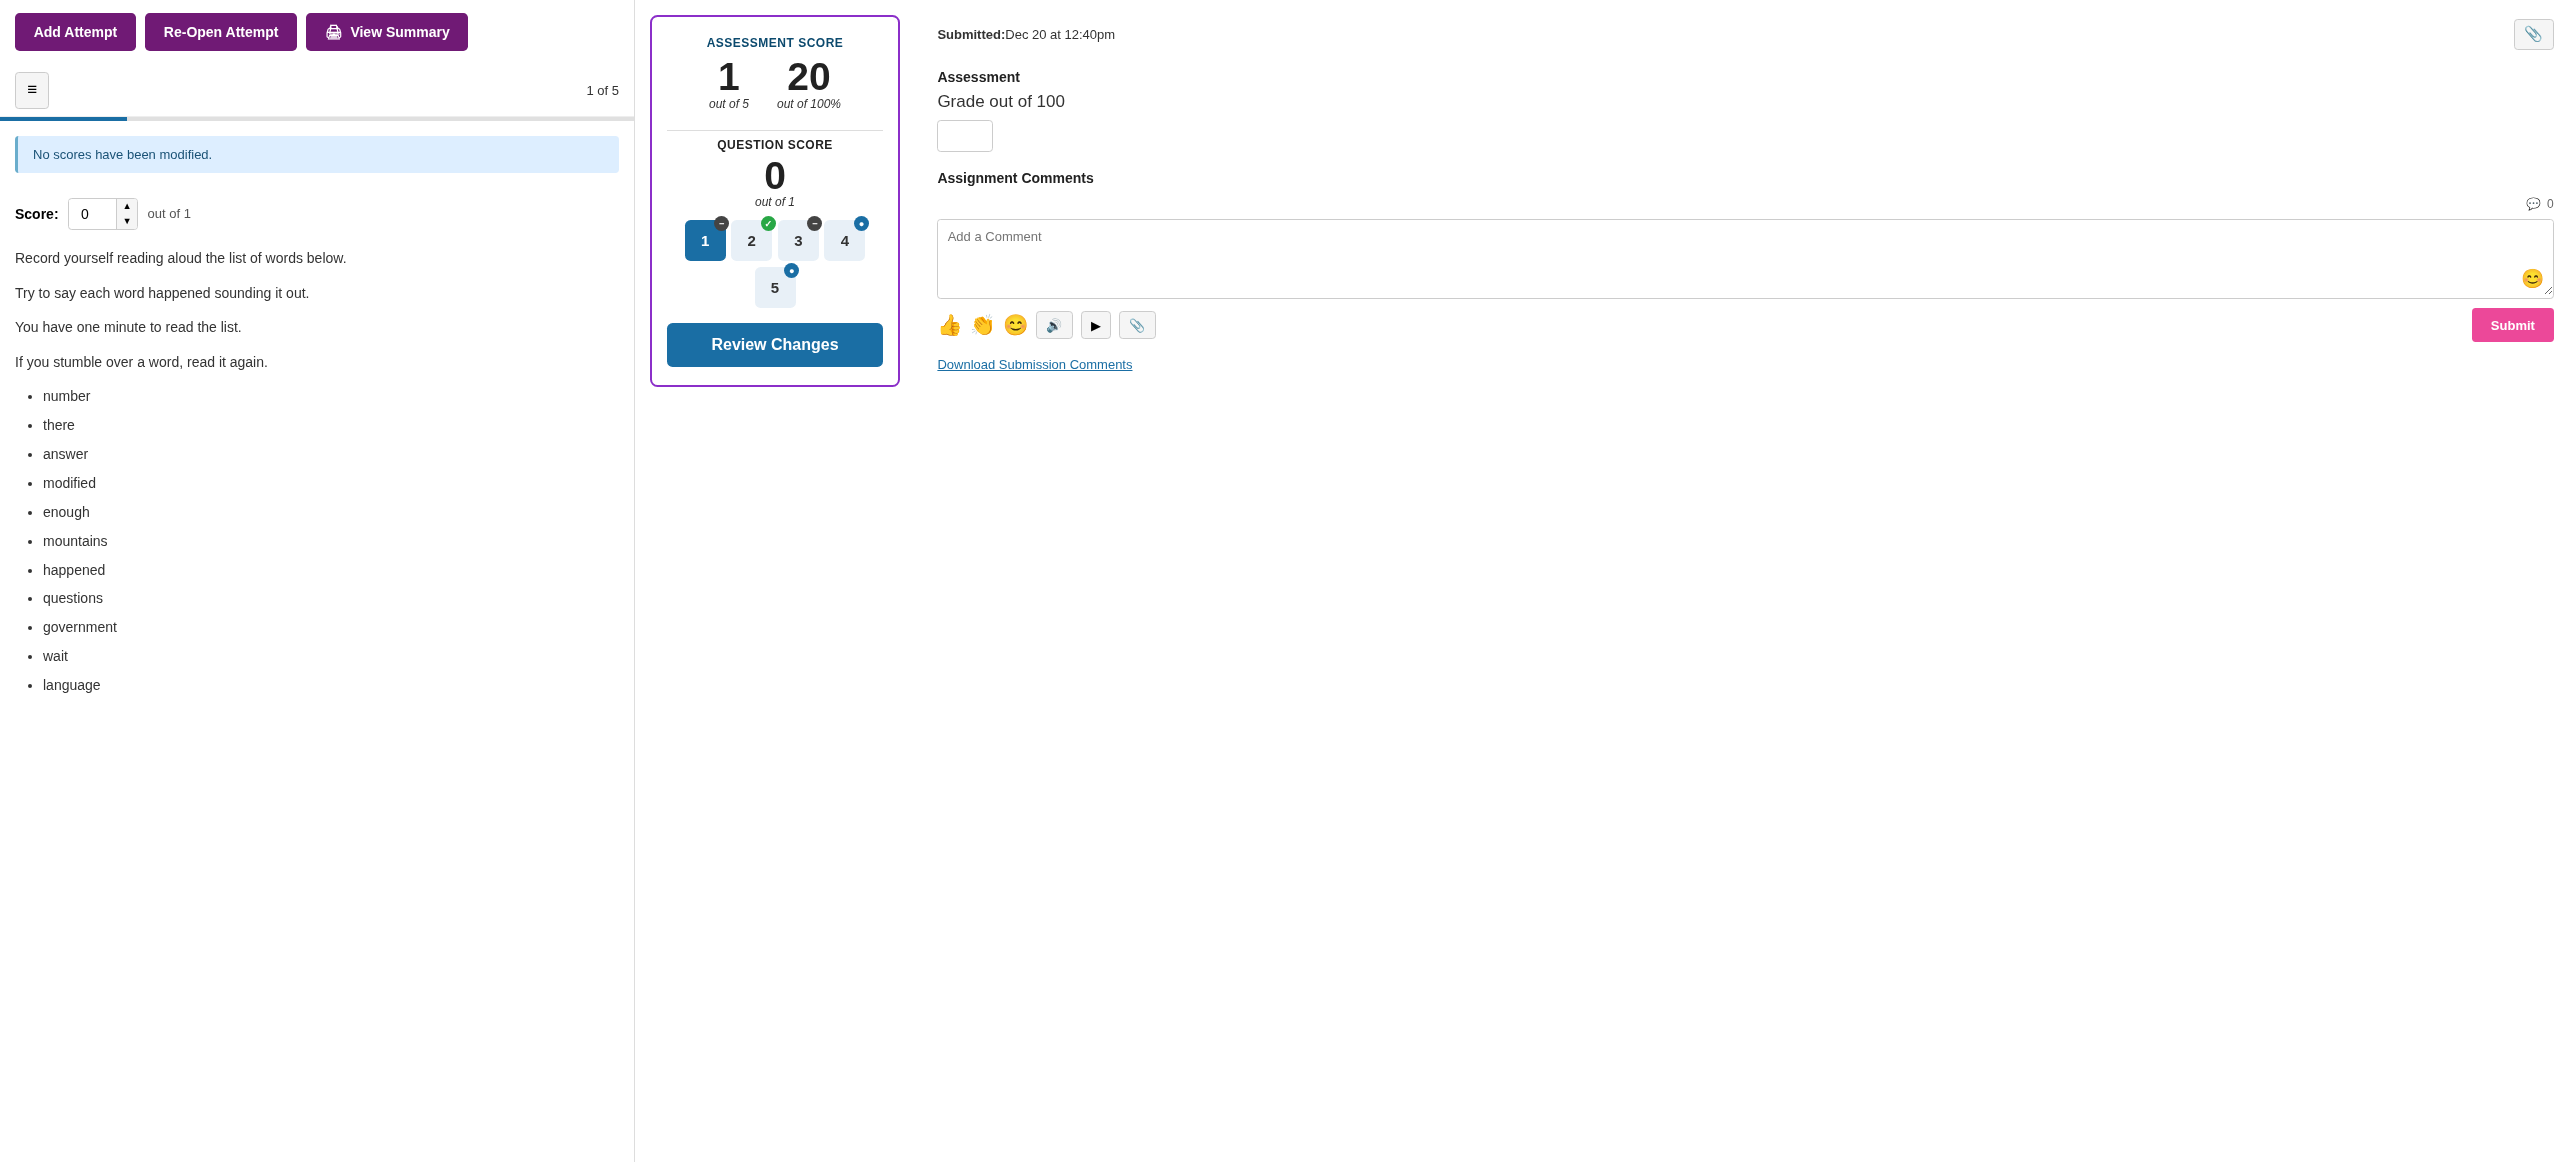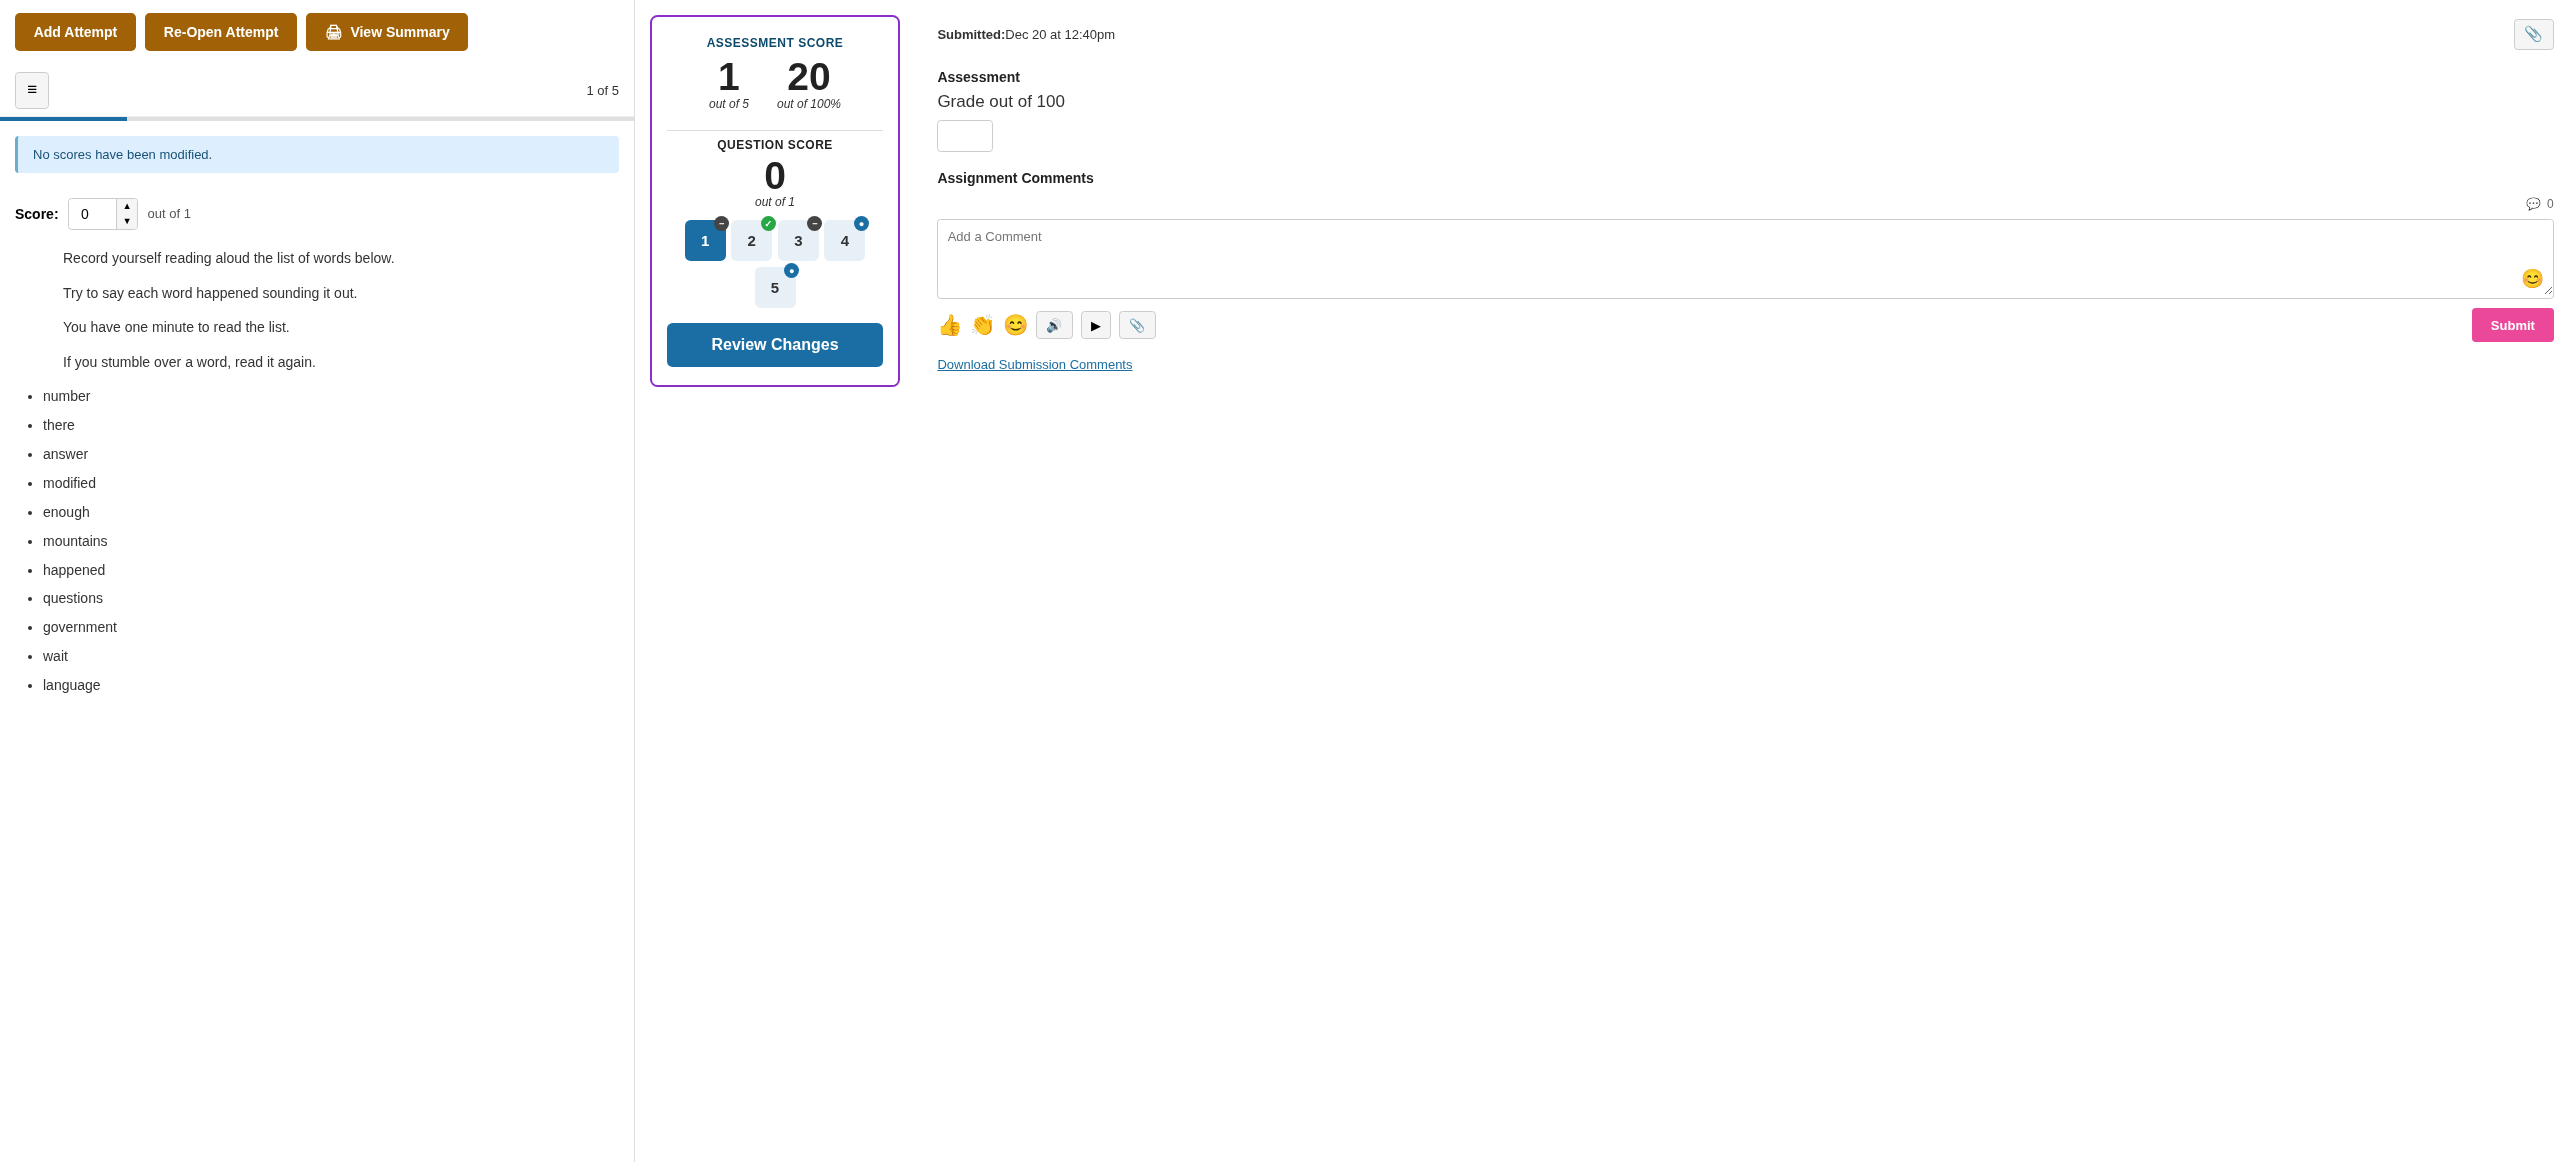--- a/index.html
+++ b/index.html
@@ -2,41 +2,41 @@
 <html style="font-size:15px"><head>
   <meta charset="utf-8">
   <style>
     * { box-sizing: border-box; margin: 0; padding: 0; }
     body { font-family: -apple-system, BlinkMacSystemFont, 'Segoe UI', Arial, sans-serif; background: #fff; display: flex; height: 100vh; overflow: hidden; font-size: 13px; }
 
     
     .left-panel { flex: 0 0 635px; display: flex; flex-direction: column; border-right: 0.9px solid #ddd; overflow-y: auto; }
 
     .toolbar { display: flex; align-items: center; gap: 9.3px; padding: 13px 15px; background: #fff; }
-    .btn-dark { background: #a16207; color: #fff; border: none; padding: 11.2px 18.7px; border-radius: 4.7px; cursor: pointer; font-size: 14px; font-weight: 600; display: flex; align-items: center; gap: 7.5px; }
+    .btn-dark { background: #701a75; color: #fff; border: none; padding: 11.2px 18.7px; border-radius: 4.7px; cursor: pointer; font-size: 14px; font-weight: 600; display: flex; align-items: center; gap: 7.5px; }
 
     .nav-bar { display: flex; align-items: center; justify-content: space-between; padding: 7.5px 15px; border-bottom: 0.9px solid #eee; }
     .hamburger-btn { background: #f5f5f5; border: 0.9px solid #ccc; border-radius: 3.7px; padding: 7.5px 11.2px; cursor: pointer; font-size: 17px; }
     .page-indicator { font-size: 13px; color: #333; }
 
     .progress-bar-container { height: 3.7px; background: #e0e0e0; }
     .progress-bar-fill { height: 3.7px; background: #1a6ea4; width: 20%; }
 
     .info-banner { background: #ddeeff; border-left: 3.7px solid #6aadcc; margin: 15px; padding: 11.2px 15px; border-radius: 3.7px; font-size: 13px; color: #1a5276; }
 
     .score-row { display: flex; align-items: center; gap: 9.3px; padding: 9.3px 15px; }
     .score-label { font-weight: 700; font-size: 14px; }
     .score-input-wrapper { display: flex; align-items: center; border: 0.9px solid #ccc; border-radius: 3.7px; overflow: hidden; }
     .score-input { border: none; width: 47px; text-align: center; font-size: 14px; padding: 5.6px; outline: none; }
     .score-spinners { display: flex; flex-direction: column; border-left: 0.9px solid #ccc; }
     .score-spinner-btn { background: #f5f5f5; border: none; cursor: pointer; padding: 1.9px 5.6px; font-size: 9.3px; line-height: 1.2; }
     .out-of-label { font-size: 13px; color: #555; }
 
     .question-content { padding: 7.5px 15px 15px 15px; font-size: 14px; color: #333; line-height: 1.8; }
-    .question-content p { margin-bottom: 9.3px; margin-left: 48px; }
+    .question-content p { margin-bottom: 9.3px; }
     .word-list { padding-left: 28px; }
     .word-list li { margin-bottom: 3.7px; font-size: 14px; }
 
     
     .middle-panel { flex: 0 0 280px; display: flex; flex-direction: column; align-items: stretch; padding: 15px; }
 
     .score-card { border: 2.8px solid #8b2fc9; border-radius: 7.5px; padding: 18.7px 15px; display: flex; flex-direction: column; align-items: center; gap: 0; }
     .score-card-title { font-size: 12px; font-weight: 700; letter-spacing: 0.5px; text-align: center; color: #0c4a6e; margin-bottom: 7.5px; }
     .score-card-values { display: flex; gap: 28px; justify-content: center; margin-bottom: 11.2px; }
     .score-card-value { text-align: center; }

